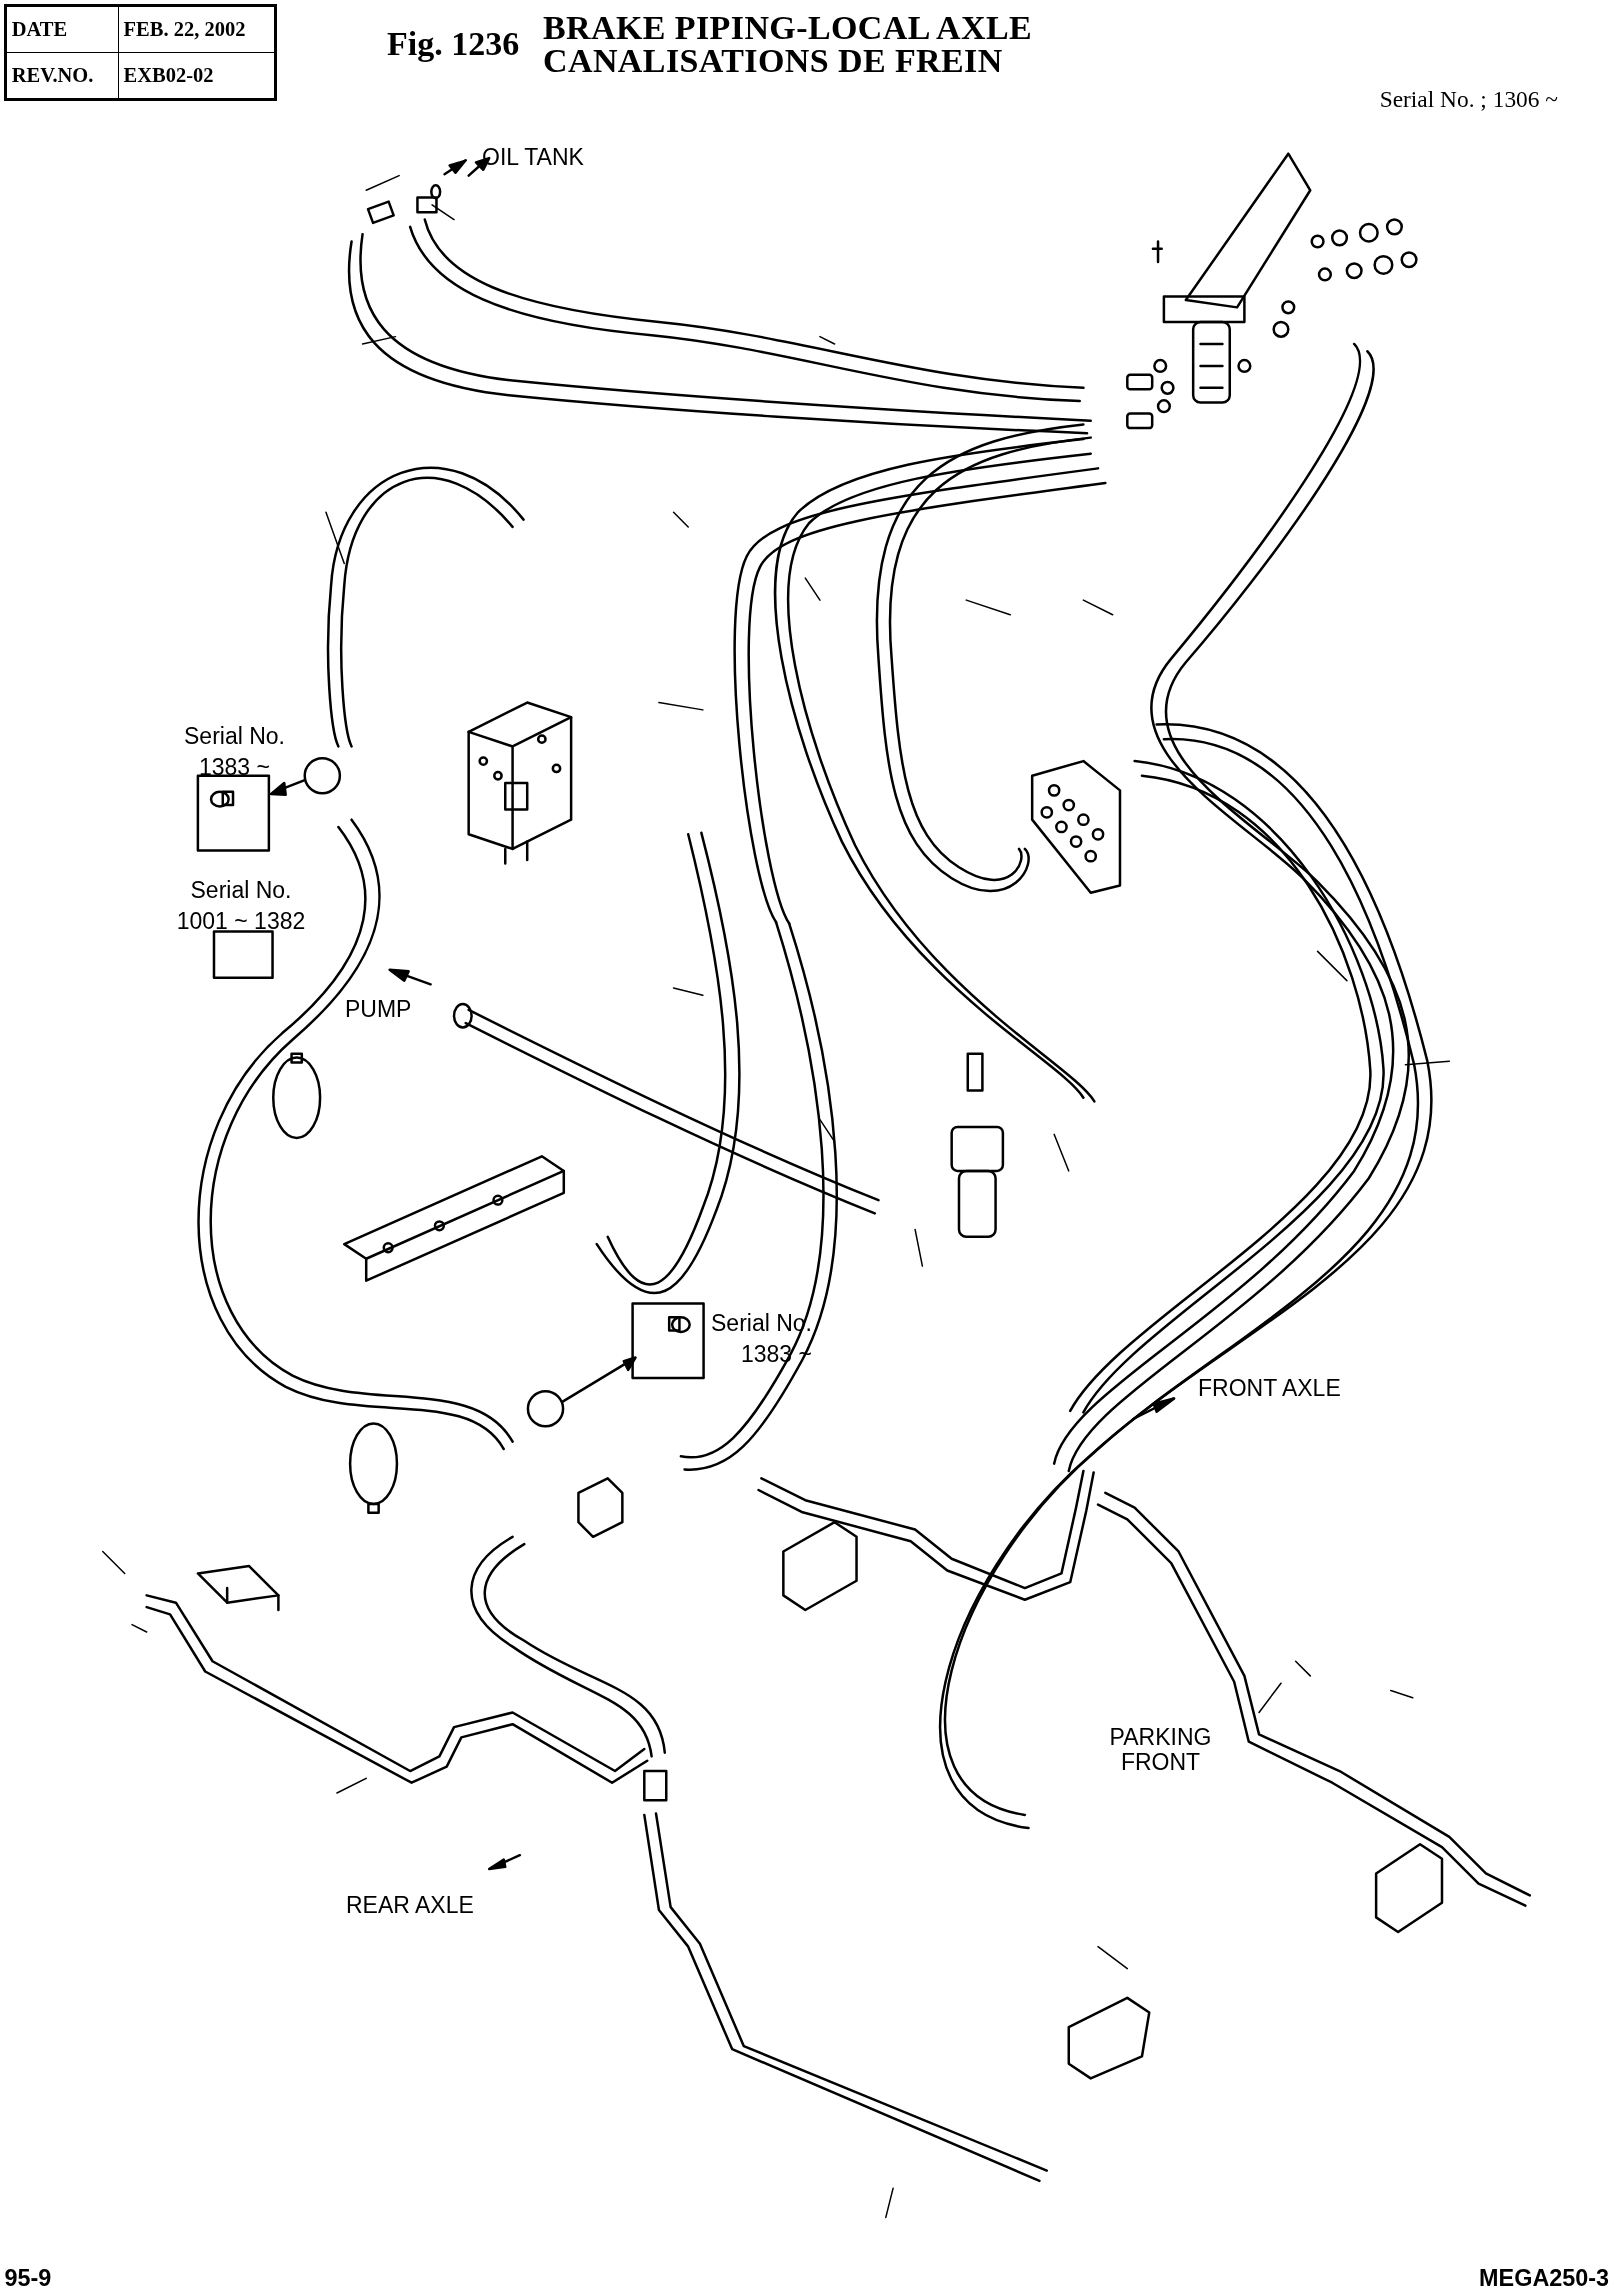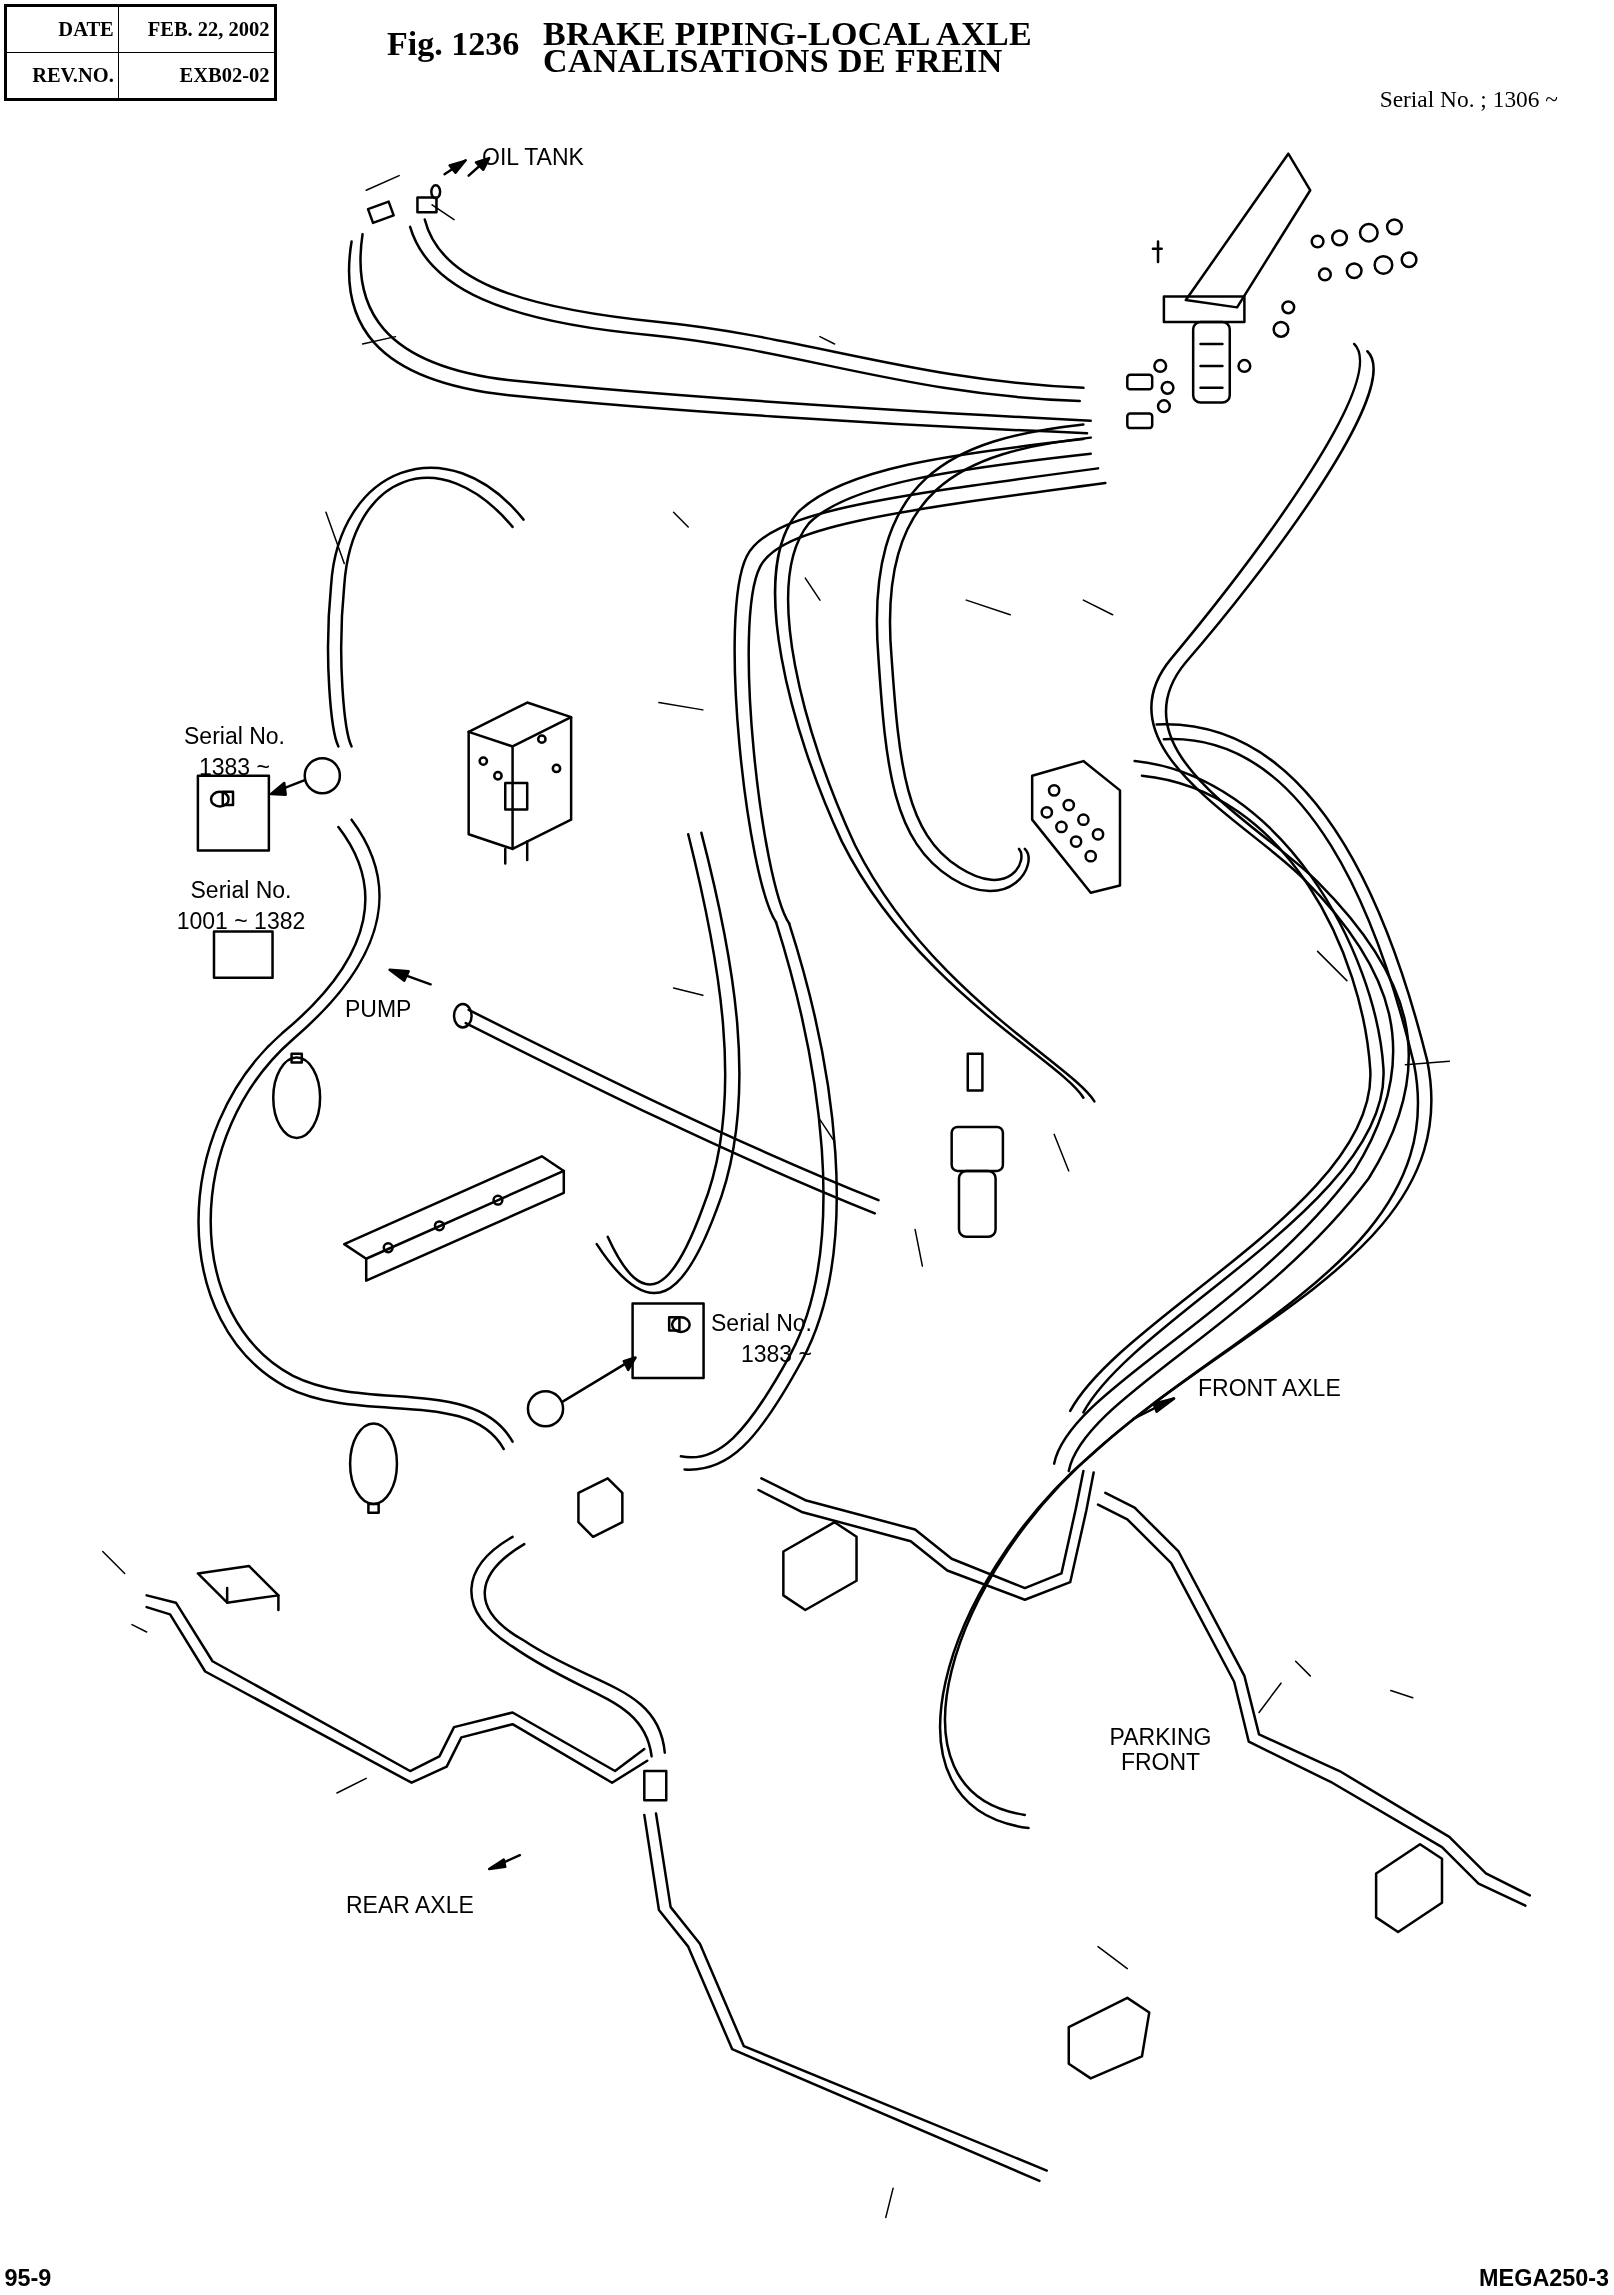--- a/index.html
+++ b/index.html
@@ -1,20 +1,20 @@
 <!DOCTYPE html>
 <html style="font-size:11.7px"><head>
 <meta charset="utf-8">
 <style>
   html, body { margin:0; padding:0; background:#ffffff; }
   body { width:1615px; height:2295px; position:relative; overflow:hidden; color:#000; }
   .serif { font-family: "Liberation Serif", "DejaVu Serif", serif; }
   .sans { font-family: "Liberation Sans", "DejaVu Sans", sans-serif; }
   #revtable { position:absolute; left:4.4px; top:4.4px; border-collapse:collapse; border:3.7px solid #000; }
-  #revtable td { border:1.5px solid #000; font-weight:bold; font-size:20.5px; text-align:right; height:45px; padding:0 4.4px; }
+  #revtable td { border:1.5px solid #000; font-weight:bold; font-size:20.5px; text-align:left; height:45px; padding:0 4.4px; }
   #revtable td.k { width:102px; }
   #revtable td.v { width:146px; }
   .fig-num { position:absolute; left:379px; top:25px; font-size:34px; font-weight:bold;margin-left:8px; }
   .title { position:absolute; left:543px; font-size:34px; font-weight:bold; letter-spacing:0.4px; white-space:nowrap; }
   .serial-main { position:absolute; right:57px; top:86px; font-size:23.4px; font-weight:normal; }
   .lbl { position:absolute; font-size:23px; white-space:nowrap;text-align:right; }
   .lbl.c { text-align:center; }
   .footer { position:absolute; bottom:2.9px; font-size:23.4px; font-weight:bold; }
   svg#drawing { position:absolute; left:0; top:0; }
   svg#drawing * { vector-effect: non-scaling-stroke; }
@@ -29,21 +29,21 @@
     <td class="v">FEB. 22, 2002</td>
   </tr>
   <tr>
     <td class="k">REV.NO.</td>
     <td class="v">EXB02-02</td>
   </tr>
 </tbody>
   </table>
 
 <div class="fig-num serif">Fig. 1236</div>
-<div class="title serif" style="top:15px;text-align:right;">BRAKE PIPING-LOCAL AXLE</div>
+<div class="title serif" style="top:9px;text-align:right;">BRAKE PIPING-LOCAL AXLE</div>
 <div class="title serif" style="top:42px;">CANALISATIONS DE FREIN</div>
 <div class="serial-main serif">Serial No. ; 1306 ~</div>
 
 <svg id="drawing" width="1615" height="2295" viewBox="0 0 2206 3136" fill="none" stroke="#000" stroke-width="2.5" stroke-linecap="round" stroke-linejoin="round">
 
   <g>
     <path d="M580,300 C600,380 700,420 900,440 C1100,460 1250,520 1480,530"></path>
     <path d="M560,310 C585,395 690,440 890,458 C1090,478 1240,540 1475,548"></path>
   </g>
   <g>

